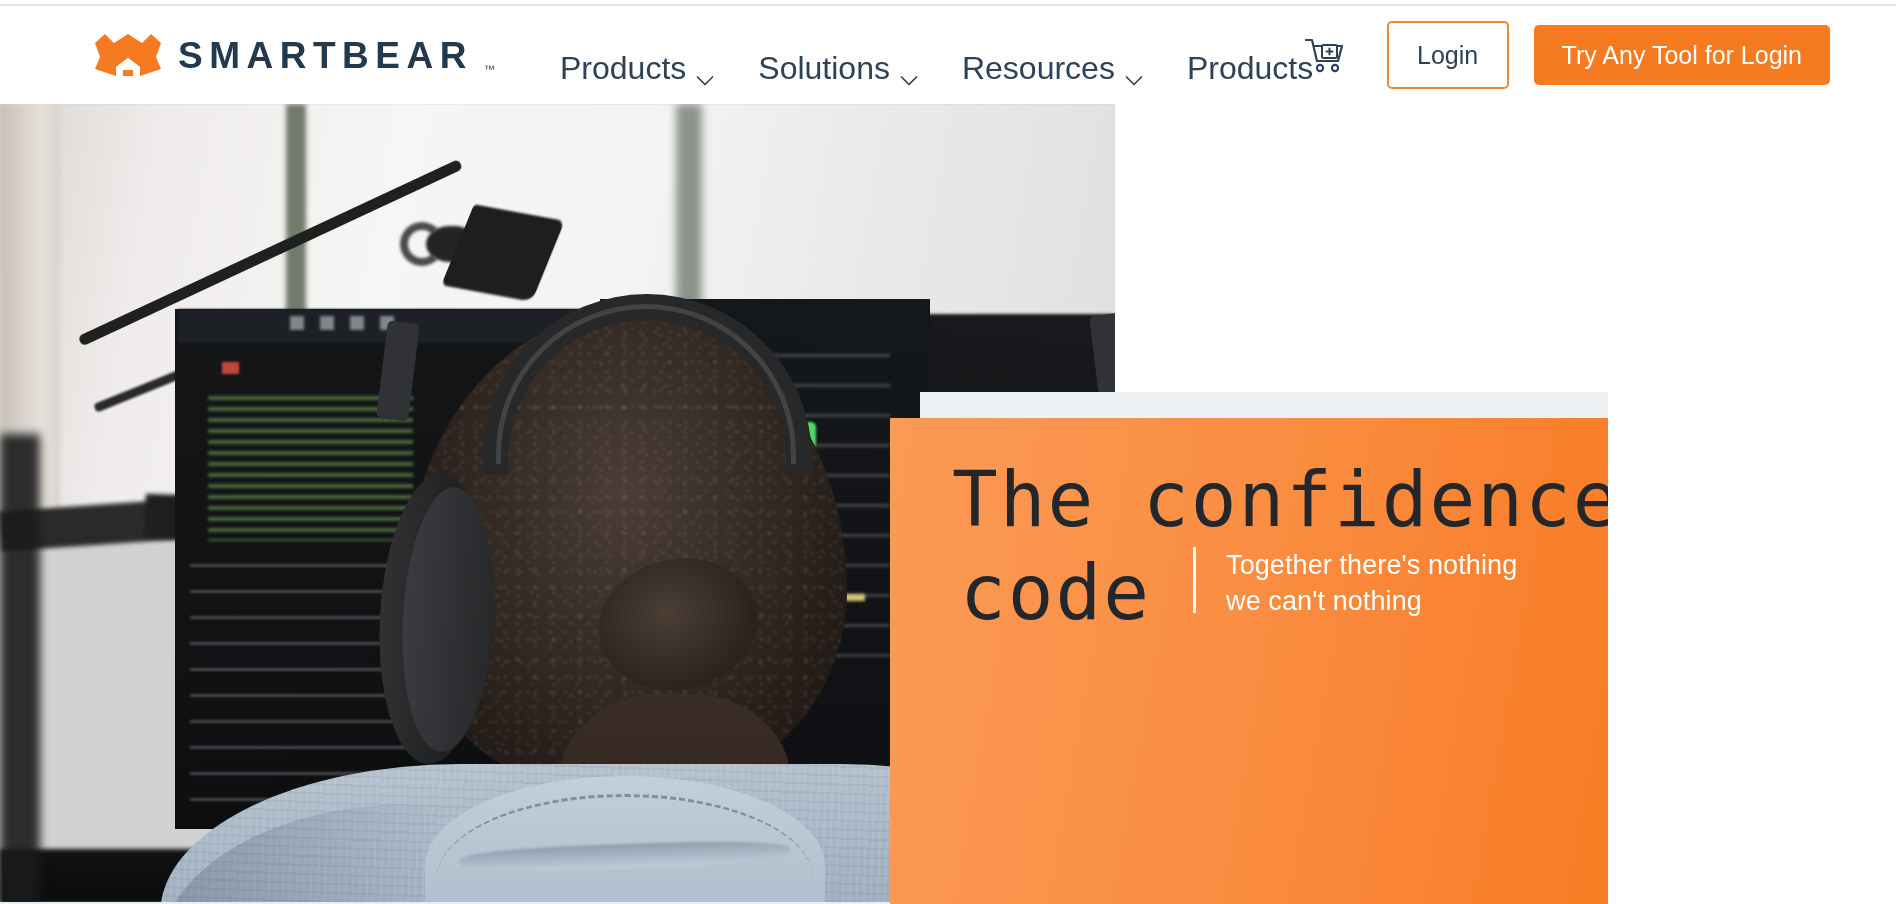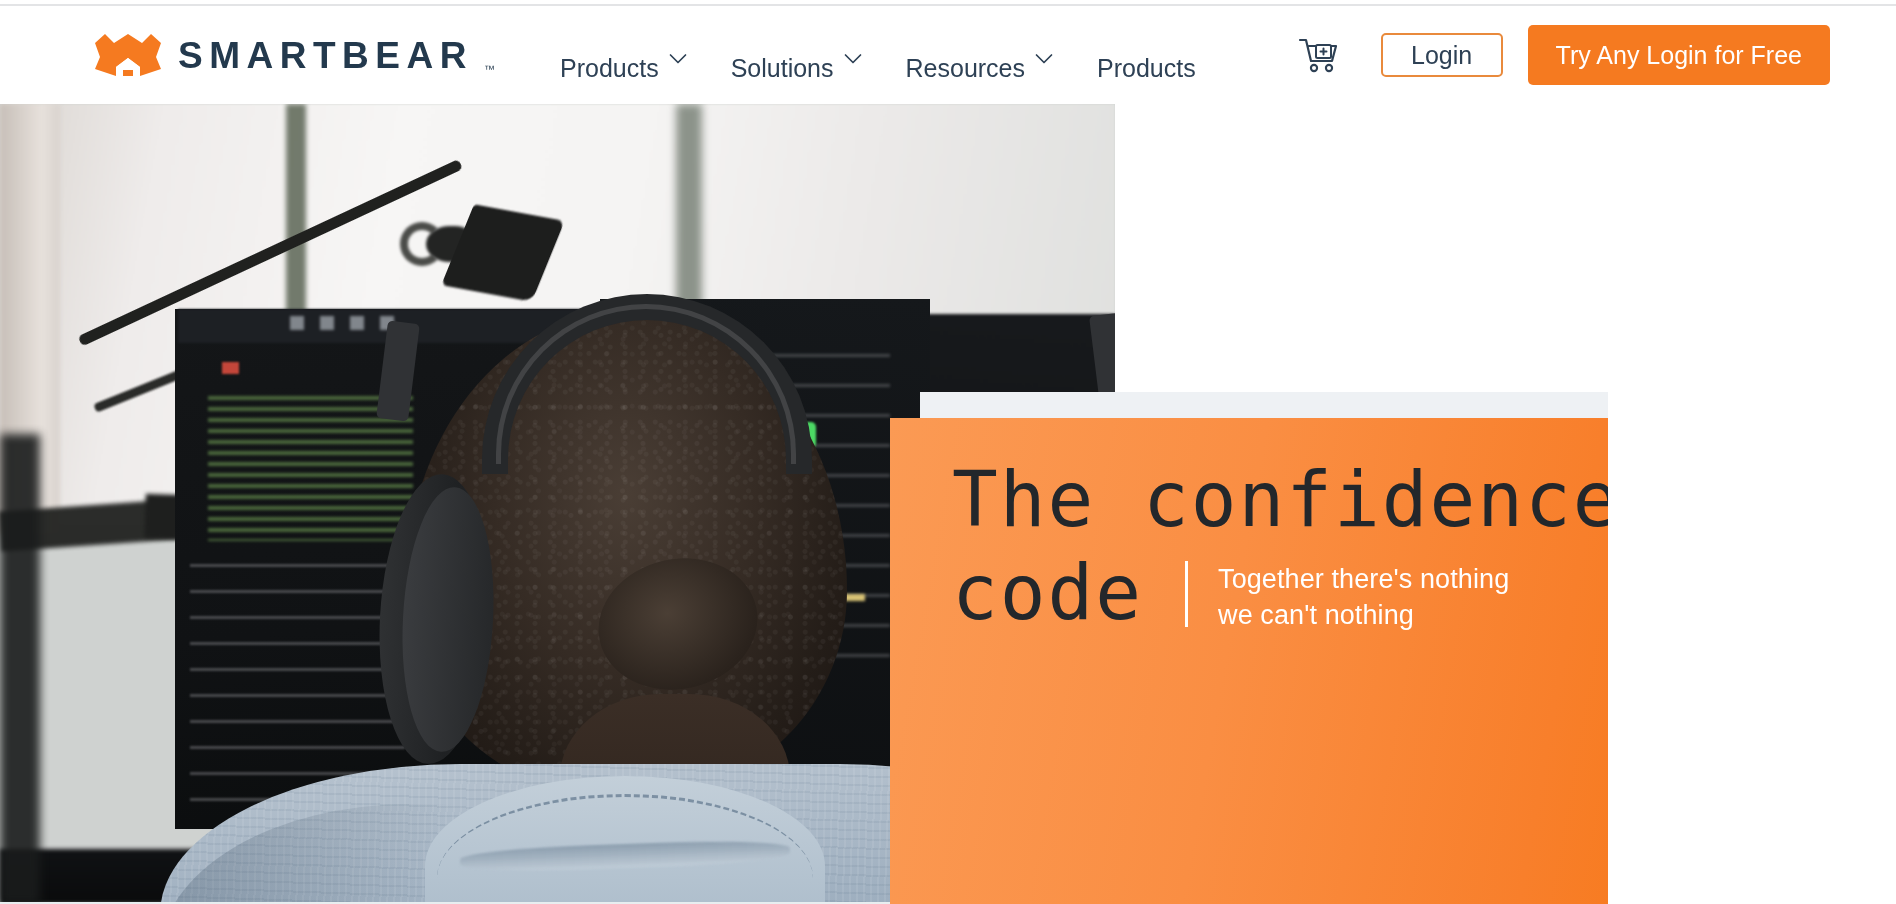--- a/index.html
+++ b/index.html
@@ -69,23 +69,23 @@
     position: absolute;
     left: 560px;
     top: 50%;
     transform: translateY(-50%);
     display: flex;
     align-items: center;
     gap: 44px;
   }
   .nav-item {
     display: flex;
-    align-items: flex-start;
+    align-items: flex-end;
     gap: 10px;
-    font-size: 25px;
+    font-size: 32px;
     color: #2e4155;
     white-space: nowrap;
     cursor: pointer;
     text-decoration: none;
     margin-top: 26px;
   }
   .chev { width: 18px; height: 11px; display:block; flex:none; }
 
   .header-right {
     position: absolute;
@@ -98,21 +98,21 @@
   }
   .cart-btn {
     width: 56px; height: 46px;
     display:flex; align-items:center; justify-content:center;
     cursor:pointer;
     margin-right: 34px;
   }
   .cart-icon { width: 42px; height: 38px; display:block; }
 
   .btn-login {
-    width: 122px; height: 44px;
+    width: 122px; height: 68px;
     border: 2px solid #e98a3c;
     border-radius: 5px;
     background: #ffffff;
     color: #2e4155;
     font-size: 25px;
     font-family: "Liberation Sans", sans-serif;
     display:flex; align-items:center; justify-content:center;
     cursor:pointer;
     margin-right: 25px;
   }
@@ -427,27 +427,27 @@
     left: 62px; top: 36px;
     font-family: "DejaVu Sans Mono", monospace;
     font-size: 76px;
     line-height: 1.22;
     letter-spacing: 2px;
     font-weight: 400;
     white-space: nowrap;
   }
   .hl-1 { color: #23272b; }
   .hl-2 { color: #ffffff; }
-  .hl-3 { color: #23272b; }
+  .hl-3 { color: #23272b; margin-left: 8px; }
   .hl-row { display: flex; align-items: flex-end; }
 
   .tagline-wrap {
     display: inline-flex;
     margin-left: 42px;
-    margin-bottom: 6px;
+    margin-bottom: 20px;
   }
   .tag-divider {
     width: 3px;
     height: 66px;
     background: #ffffff;
     margin-right: 30px;
     flex: none;
   }
   .tagline {
     font-family: "Liberation Sans", sans-serif;
@@ -532,21 +532,21 @@
         <svg class="cart-icon" viewBox="0 0 42 38">
           <path d="M2 4 L8 4 L13 25 L34 25 L38 10 L11 10" fill="none" stroke="#2e4155" stroke-width="2.2" stroke-linecap="round" stroke-linejoin="round"></path>
           <circle cx="16" cy="32" r="3.1" fill="none" stroke="#2e4155" stroke-width="2.1"></circle>
           <circle cx="31" cy="32" r="3.1" fill="none" stroke="#2e4155" stroke-width="2.1"></circle>
           <rect x="18" y="9" width="15" height="13" rx="1.5" fill="#ffffff" stroke="#2e4155" stroke-width="2"></rect>
           <path d="M25.5 12.5 L25.5 18.5 M22.5 15.5 L28.5 15.5" stroke="#2e4155" stroke-width="2" stroke-linecap="round"></path>
         </svg>
       </div>
 
       <button class="btn-login">Login</button>
-      <button class="btn-cta">Try Any Login for Free</button>
+      <button class="btn-cta">Try Any Tool for Login</button>
     </div>
   </header>
 
   <section class="hero">
 
     <div class="hero-photo">
       <div class="ph ph-wall"></div>
       <div class="ph ph-leftpanel"></div>
       <div class="ph ph-window-frame"></div>
       <div class="ph ph-window-frame2"></div>

